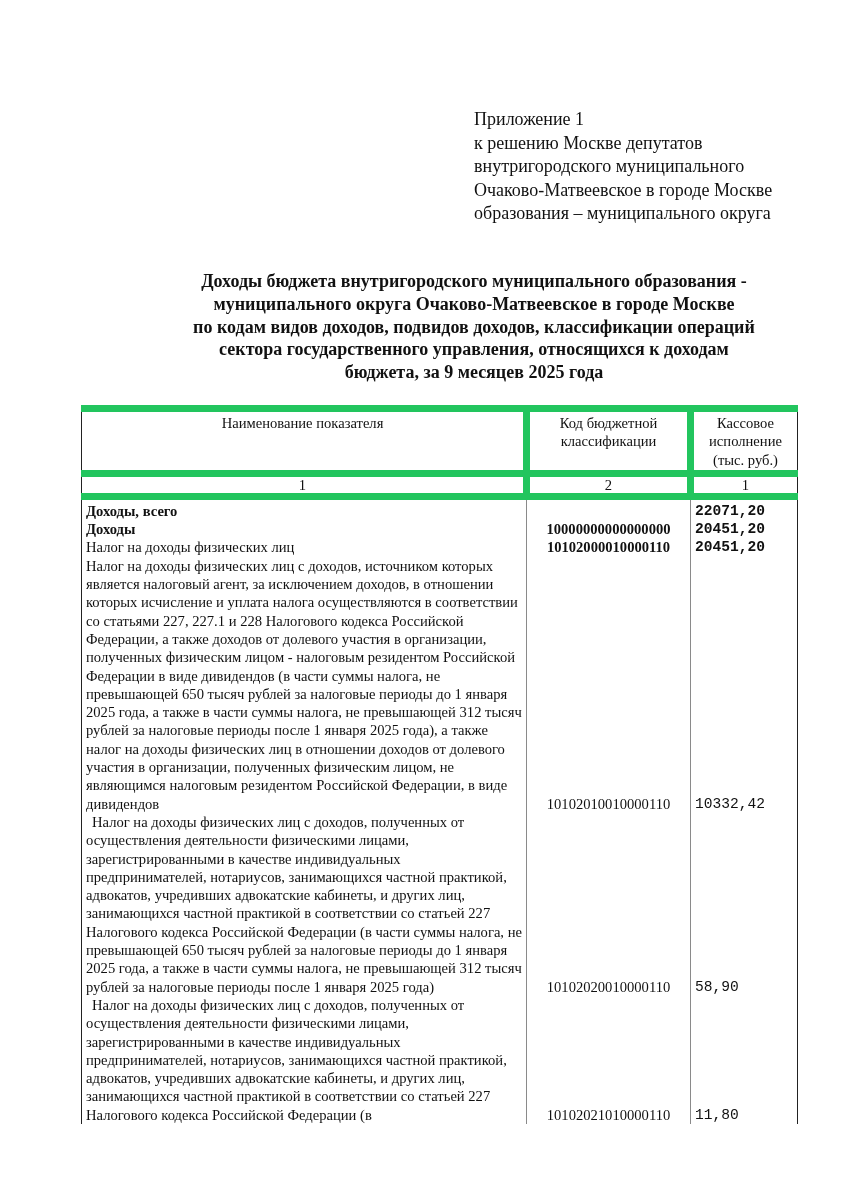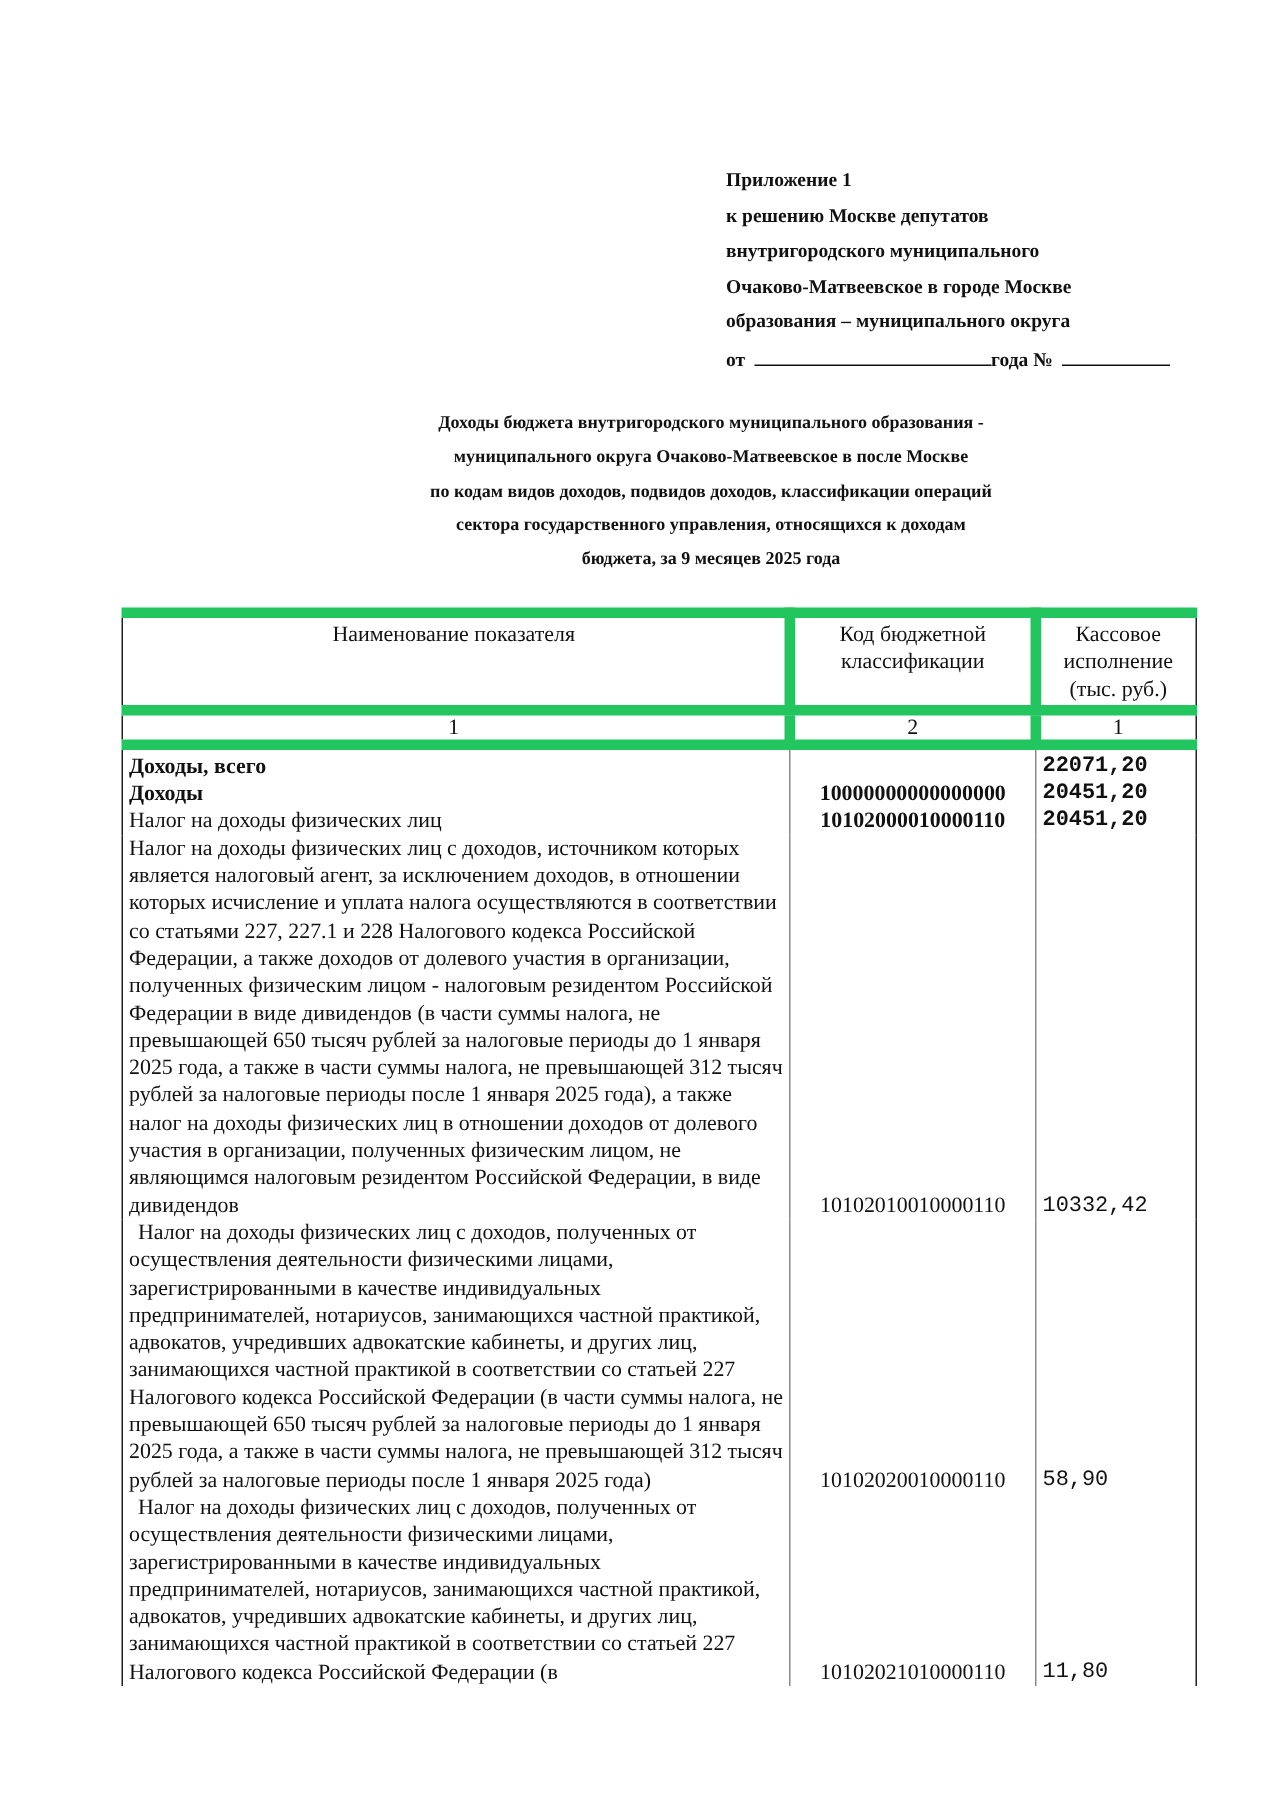--- a/index.html
+++ b/index.html
@@ -10,45 +10,44 @@
     body {
       width: 848px;
       height: 1200px;
       position: relative;
       overflow: hidden;
       font-family: "Liberation Serif", "DejaVu Serif", serif;
       color: #111111;
     }
     .appendix {
       position: absolute;
-      left: 484px;
+      left: 474px;
       top: 108px;
-      font-size: 13px;
+      font-size: 18px;
       line-height: 23.6px;
       white-space: nowrap;
-      font-weight: bold;
     }
     .appendix .line { display: block; }
     .appendix .blank {
       display: inline-block;
       border-bottom: 1px solid #111;
       height: 17px;
       vertical-align: baseline;
     }
     .blank-date { width: 158px; margin-left: 6px; }
     .blank-num { width: 72px; margin-left: 6px; }
 
     .doc-title {
       position: absolute;
       left: 120px;
       width: 708px;
       top: 270px;
       text-align: center;
       font-weight: bold;
-      font-size: 12px;
+      font-size: 18px;
       line-height: 22.8px;
     }
     .doc-title .line { display: block; white-space: nowrap; }
 
     table.report {
       position: absolute;
       left: 81px;
       top: 405px;
       width: 716px;
       border-collapse: collapse;
@@ -93,26 +92,25 @@
   </style>
 </head>
 <body>
 
 <div class="appendix">
   <span class="line">Приложение 1</span>
   <span class="line">к решению Москве депутатов</span>
   <span class="line">внутригородского муниципального</span>
   <span class="line">Очаково-Матвеевское в городе Москве</span>
   <span class="line">образования – муниципального округа</span>
-  <span class="line"><span>от</span><span class="blank blank-date"></span><span>года №</span><span class="blank blank-num"></span></span>
 </div>
 
 <div class="doc-title">
   <span class="line">Доходы бюджета внутригородского муниципального образования -</span>
-  <span class="line">муниципального округа Очаково-Матвеевское в после Москве</span>
+  <span class="line">муниципального округа Очаково-Матвеевское в городе Москве</span>
   <span class="line">по кодам видов доходов, подвидов доходов, классификации операций</span>
   <span class="line">сектора государственного управления, относящихся к доходам</span>
   <span class="line">бюджета, за 9 месяцев 2025 года</span>
 </div>
 
 <table class="report">
   <colgroup>
     <col class="c1">
       <col class="c2">
       <col class="c3">

